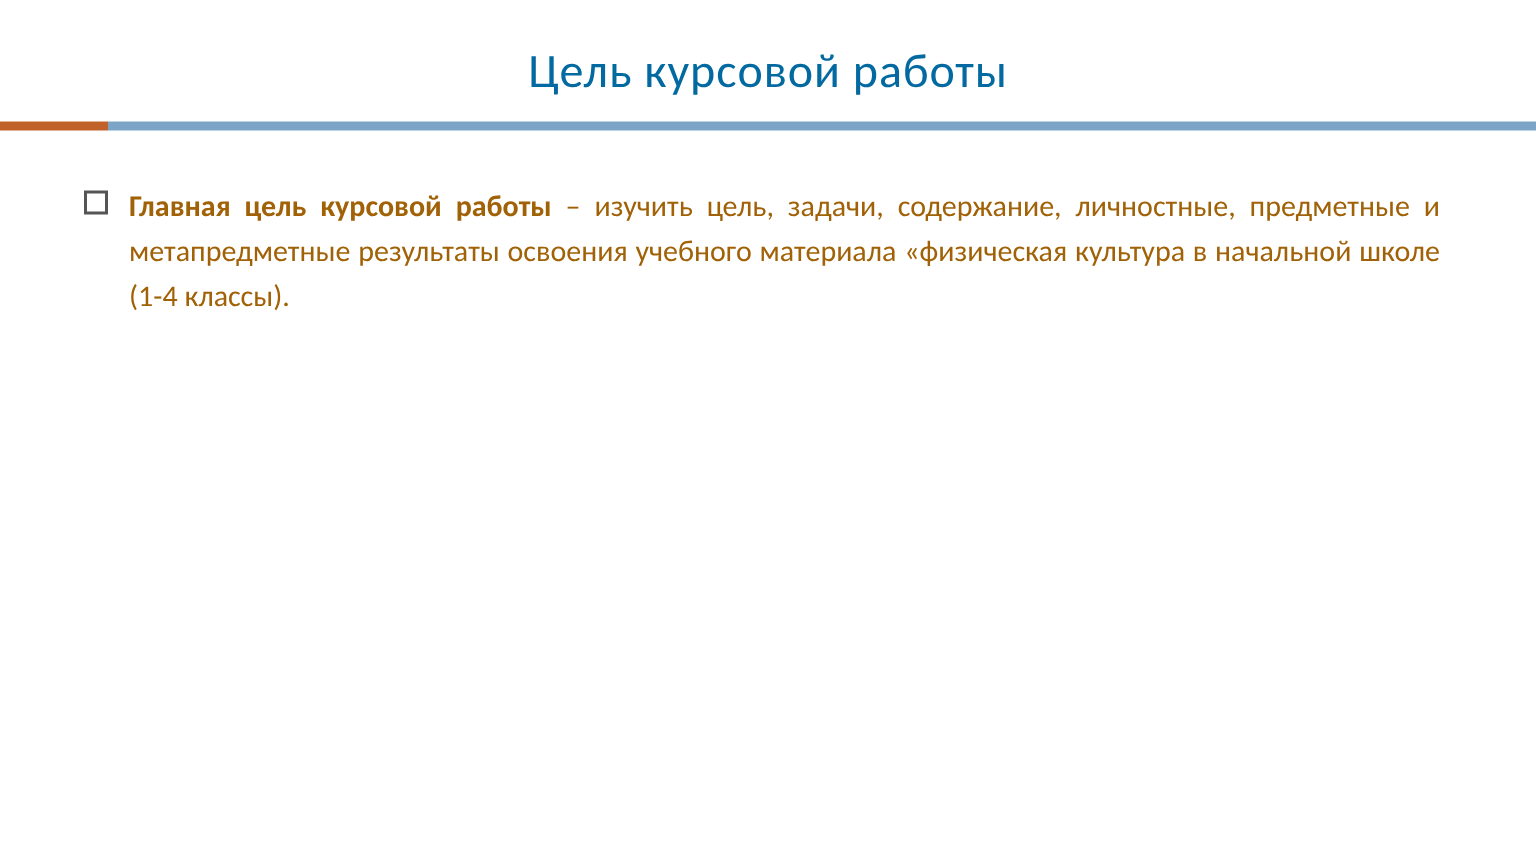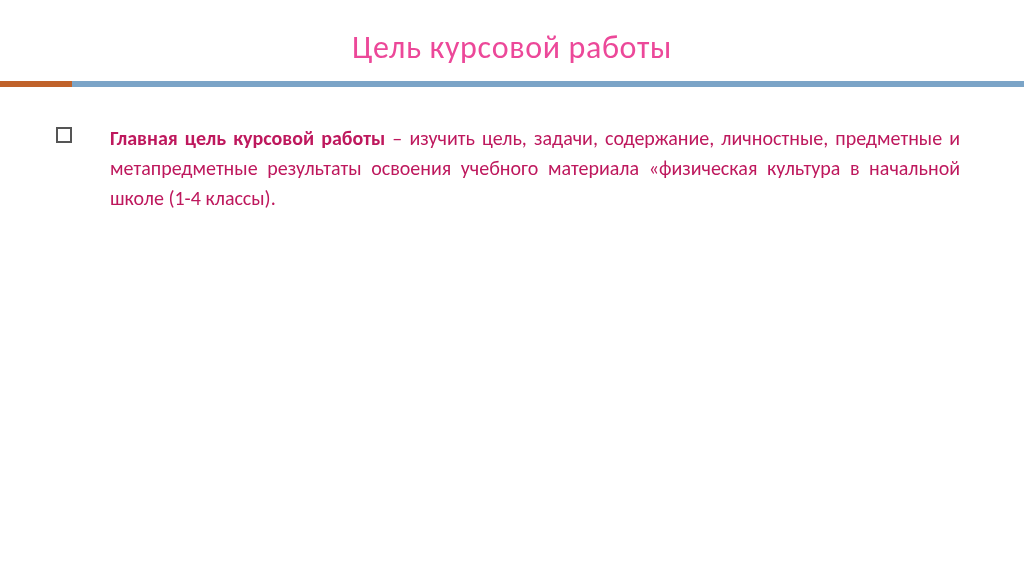--- a/index.html
+++ b/index.html
@@ -30,21 +30,21 @@
       flex-direction: column;
       align-items: center;
       padding-top: 28px;
       padding-bottom: 0;
     }
 
     .slide-title {
       font-family: 'Calibri', 'Arial', sans-serif;
       font-size: 32px;
       font-weight: 400;
-      color: #ec4899;
+      color: #0369a1;
       text-align: center;
       margin-bottom: 14px;
       letter-spacing: 0.02em;
     }
 
     .divider-bar {
       width: 100%;
       height: 6px;
       display: flex;
       flex-direction: row;
@@ -80,24 +80,23 @@
       height: 16px;
       border: 2px solid #555555;
       background: #ffffff;
       flex-shrink: 0;
       display: inline-block;
     }
 
     .bullet-text {
       font-family: 'Calibri', 'Arial', sans-serif;
       font-size: 20px;
-      color: #be185d;
+      color: #a16207;
       line-height: 1.5;
       text-align: justify;
-      margin-left: 24px;
     }
 
     .bullet-text strong {
       font-weight: 700;
     }
   </style>
 </head>
 <body>
 
 <div class="slide">

